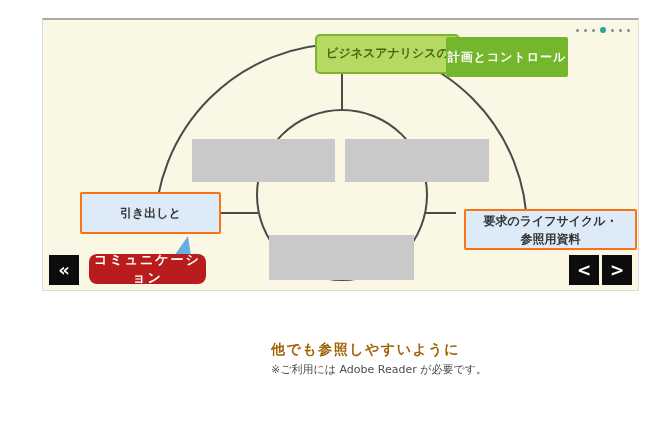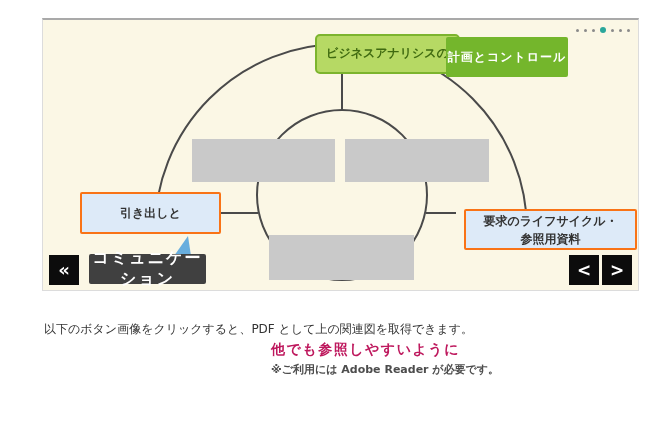--- a/index.html
+++ b/index.html
@@ -14,22 +14,22 @@
   .dbox{position:absolute;box-sizing:border-box;display:flex;flex-direction:column;
         align-items:center;justify-content:center;text-align:center;font-weight:bold;}
   .green-box{left:240px;top:14px;width:145px;height:40px;background:#b6d964;
              border:2px solid #7cb42e;border-radius:5px;color:#3f6a10;font-size:12px;line-height:1.45;margin-left:32px;}
   .green-callout{left:403px;top:17px;width:122px;height:40px;background:#74b62c;
                  border-radius:2px;color:#fff;font-size:12px;letter-spacing:1px;}
   .blue-box{background:#ddeaf8;border:2px solid #f97316;border-radius:2px;color:#333;
             font-size:12px;line-height:1.5;}
   .blue-left{left:37px;top:172px;width:141px;height:42px;}
   .blue-right{left:413px;top:189px;width:173px;height:41px;margin-left:8px;}
-  .blue-callout{left:46px;top:234px;width:117px;height:30px;background:#404040;
-                border-radius:2px;color:#fff;font-size:16px;letter-spacing:2px;}
+  .blue-callout{left:46px;top:234px;width:117px;height:30px;background:#b91c1c;
+                border-radius:8px;color:#fff;font-size:13px;letter-spacing:2px;}
 
   .navbtn{position:absolute;width:30px;height:30px;background:#0c0c0c;color:#fff;
           display:flex;align-items:center;justify-content:center;font-weight:bold;
           font-size:17px;cursor:pointer;top:235px;line-height:1;}
   .nav-first{left:6px;font-size:18px;}
   .nav-prev{left:526px;}
   .nav-next{left:559px;}
 
   .dots{position:absolute;top:4px;right:6px;height:12px;display:flex;align-items:center;}
   .dot{width:3px;height:3px;border-radius:50%;background:#8a8a8a;margin:0 2.5px;display:inline-block;}
@@ -41,23 +41,23 @@
   .pdf-button{position:absolute;left:44px;top:341px;width:214px;height:55px;
               background:#2d9482;color:#fff;cursor:pointer;}
   .pdf-button .label{position:absolute;left:20px;top:0;height:55px;display:flex;
                      align-items:center;font-size:19px;letter-spacing:1px;}
   .chevron-box{position:absolute;left:189px;top:34px;width:25px;height:30px;
                background:rgba(0,0,0,0.34);display:flex;align-items:center;justify-content:center;}
   .chev{width:11px;height:11px;border-left:2px solid #fff;border-bottom:2px solid #fff;
         transform:rotate(-45deg);margin-top:-5px;}
 
   .side-note{position:absolute;left:271px;top:340px;}
-  .side-note .green-line{color:#be185d;font-size:14px;font-weight:bold;
+  .side-note .green-line{color:#a16207;font-size:14px;font-weight:bold;
                          letter-spacing:1.5px;line-height:19px;}
-  .side-note .caution{color:#4d4d4d;font-size:11px;font-weight:bold;margin-top:3px;line-height:15px;}
+  .side-note .caution{color:#4d4d4d;font-size:11px;font-weight:normal;margin-top:3px;line-height:15px;}
 </style>
 </head>
 <body>
 
 <div class="page">
 
   <div class="panel">
 
     <svg class="diagram-svg" width="595" height="270" viewBox="0 0 595 270">
       <path d="M112 210 A186 186 0 0 1 484 210" fill="none" stroke="#4a4a4a" stroke-width="2"></path>
@@ -107,21 +107,20 @@
         <span class="dot"></span>
         <span class="dot"></span>
         <span class="dot"></span>
         <span class="dot active"></span>
         <span class="dot"></span>
         <span class="dot"></span>
         <span class="dot"></span>
       </div>
   </div>
 
-  <p class="instruction">以下のボタン画像をクリックすると、PDF として上の関連図を取得できます。</p>
 
 
   <div class="side-note">
     <div class="green-line">他でも参照しやすいように</div>
     <div class="caution">※ご利用には Adobe Reader が必要です。</div>
   </div>
 
 </div>
 
 </body></html>

